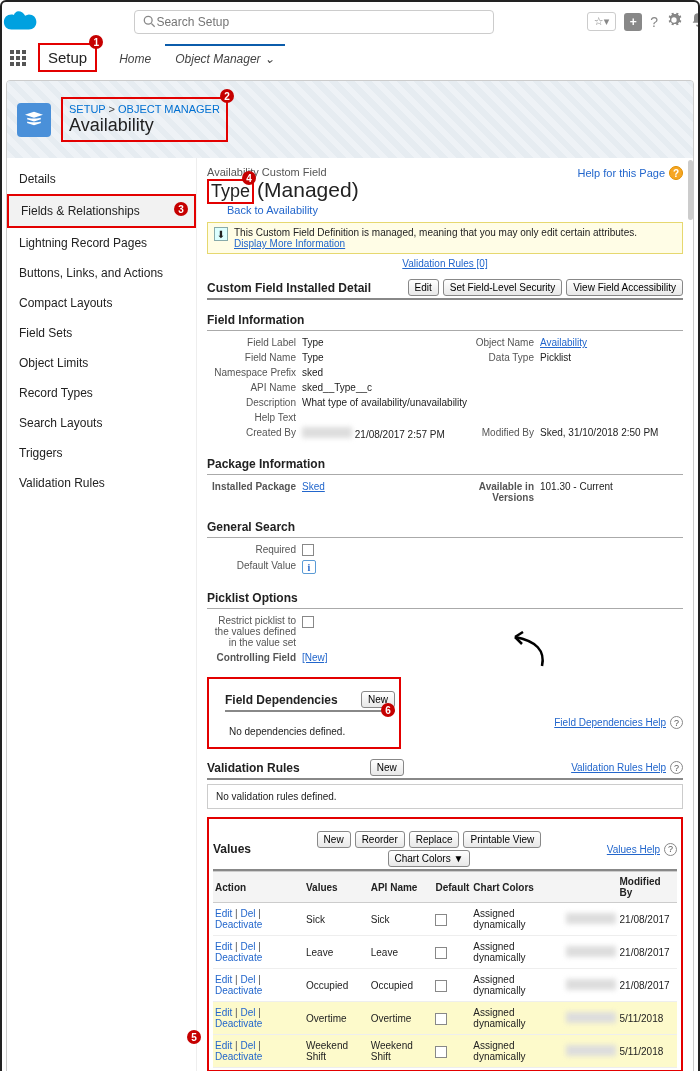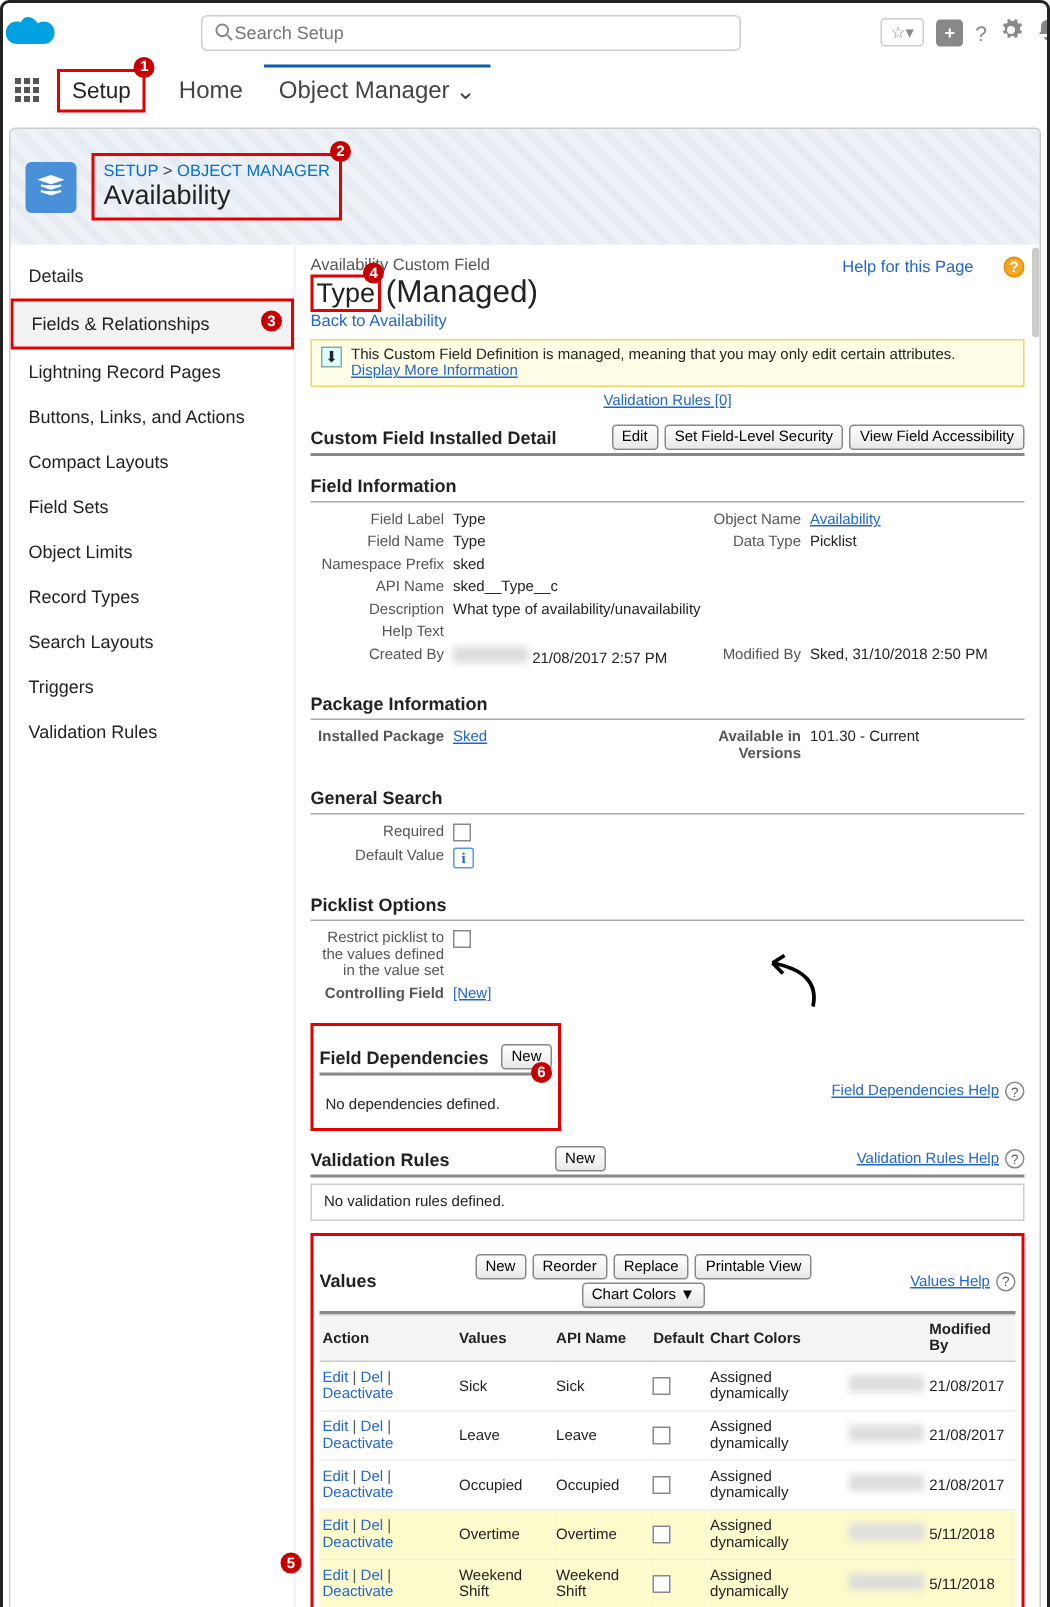--- a/index.html
+++ b/index.html
@@ -15,21 +15,21 @@
   .top-icon-plus { background: #888; color: #fff; border-radius: 3px; width: 18px; height: 18px; display: flex; align-items: center; justify-content: center; font-weight: bold; }
 
   
   .nav-row { display: flex; align-items: center; gap: 12px; padding: 2px 8px 6px 8px; }
   .waffle { display: grid; grid-template-columns: repeat(3,4px); grid-template-rows: repeat(3,4px); gap: 2px; }
   .waffle span { background: #555; display: block; width: 4px; height: 4px; }
   .setup-label { font-size: 15px; padding: 4px 8px; position: relative; }
   .redbox { border: 2.5px solid #e30000; }
   .redbadge { position: absolute; background: #c60000; color: #fff; font-size: 10px; font-weight: bold; border-radius: 50%; width: 14px; height: 14px; display: flex; align-items: center; justify-content: center; }
   .nav-tabs { display: flex; gap: 4px; }
-  .nav-tab { padding: 6px 10px; border-top: 2px solid transparent; font-size: 16px; color: #444; display:flex; align-items:center; gap:4px;}
+  .nav-tab { padding: 6px 10px; border-top: 2px solid transparent; font-size: 12px; color: #444; display:flex; align-items:center; gap:4px;font-style:italic;}
   .nav-tab.active { border-top: 2px solid #0b5cab; }
 
   
   .outer-frame { border: 1px solid #ccc; border-radius: 4px; margin: 2px 4px 10px 4px; background: #e9eef2; overflow:hidden; }
   .header-card { display: flex; align-items: center; gap: 10px; padding: 16px 10px; position: relative; background: repeating-linear-gradient(45deg,#eef2f6,#eef2f6 6px,#e6ecf1 6px,#e6ecf1 12px); }
   .header-icon { width: 34px; height: 34px; background: #4a90d9; border-radius: 4px; display: flex; align-items: center; justify-content: center; color: #fff; }
   .breadcrumb { font-size: 11px; color: #0070d2; }
   .page-title { font-size: 18px; color: #222; }
   .header-redbox { border: 2.5px solid #e30000; padding: 4px 6px; position: relative; }
 
@@ -40,22 +40,22 @@
   .side-item { padding: 8px 12px; font-size: 12px; color: #222; }
   .side-sel { position: relative; border: 2.5px solid #e30000; }
   .side-sel-inner { background:#f2f2f2;}
 
   
   .main { flex: 1; padding: 8px 10px; font-size: 11px; position:relative; }
   .custom-field-header { font-size: 11px; color: #555; }
   .type-title { font-size: 18px; display:inline-block; }
   .type-wrap { position: relative; padding: 0 2px; }
   .type-manage { font-size: 21px; }
-  .back-link { color: #2266cc; font-size: 11px; }
-  .help-right { float: right; color: #2266cc; font-size: 11px; display:flex; align-items:center; gap:20px;}
+  .back-link { color: #2266cc; font-size: 11px; margin-left: 20px; }
+  .help-right { float: right; color: #2266cc; font-size: 11px; display:flex; align-items:center; gap:4px;}
   .help-q { background: #f6a623; color: #fff; border-radius: 50%; width: 14px; height: 14px; display: inline-flex; align-items: center; justify-content: center; font-size: 10px; font-weight:bold; border:1px solid #e08f00;}
 
   .info-banner { background: #fffde6; border: 1px solid #e6d86f; padding: 4px 6px; margin: 6px 0 4px 0; font-size: 10px; display:flex; align-items:flex-start; gap:6px;}
   .info-banner .dl { width: 14px; height: 14px; border:1px solid #8aa; background:#dff; display:inline-flex; align-items:center; justify-content:center; flex-shrink:0;}
   .center-link { text-align: center; font-size: 10px; color: #2266cc; text-decoration: underline; margin: 4px 0 10px 0;}
 
   .section-hd { font-size: 12px; font-weight: bold; padding: 3px 0; border-bottom: 1px solid #aaa; margin-top: 10px; margin-bottom:2px; background:#fff; }
   .section-hd-row { display:flex; align-items:center; justify-content:space-between; border-bottom: 2px solid #888; padding-bottom:2px; margin-top:10px;}
   .section-hd-row .title { font-size:12px; font-weight:bold; }
   .btnrow { display:flex; gap:4px; flex-wrap:wrap; }
@@ -272,21 +272,21 @@
       </div>
 
       
       <svg class="arrow-svg" style="left:300px; width:60px; height:40px; margin-top:-36px;" viewBox="0 0 60 40">
         <path d="M45 35 Q50 12 18 6" stroke="#000" stroke-width="2.5" fill="none"></path>
         <path d="M18 6 l8 -5 M18 6 l7 7" stroke="#000" stroke-width="2.5" fill="none"></path>
       </svg>
 
       
       <div style="position:relative;">
-        <div class="redbox" style="position:relative; width:167px; padding:2px 4px 0 4px; margin-top:10px;">
+        <div class="redbox" style="position:relative; width:194px; padding:2px 4px 0 16px; margin-top:10px;">
           <div class="section-hd-row" style="border-bottom:2px solid #888;">
             <div class="title">Field Dependencies</div>
             <button class="btn">New</button>
           </div>
           <span class="redbadge" style="right:4px;top:24px;">6</span>
           <div class="msg-box" style="border:none;border-top:none;padding:10px 4px;">No dependencies defined.</div>
         </div>
         <div class="help-link-row" style="position:absolute;right:0;top:12px;margin-top:27px;">
           <a class="link">Field Dependencies Help</a>
           <span class="help-circle">?</span>

